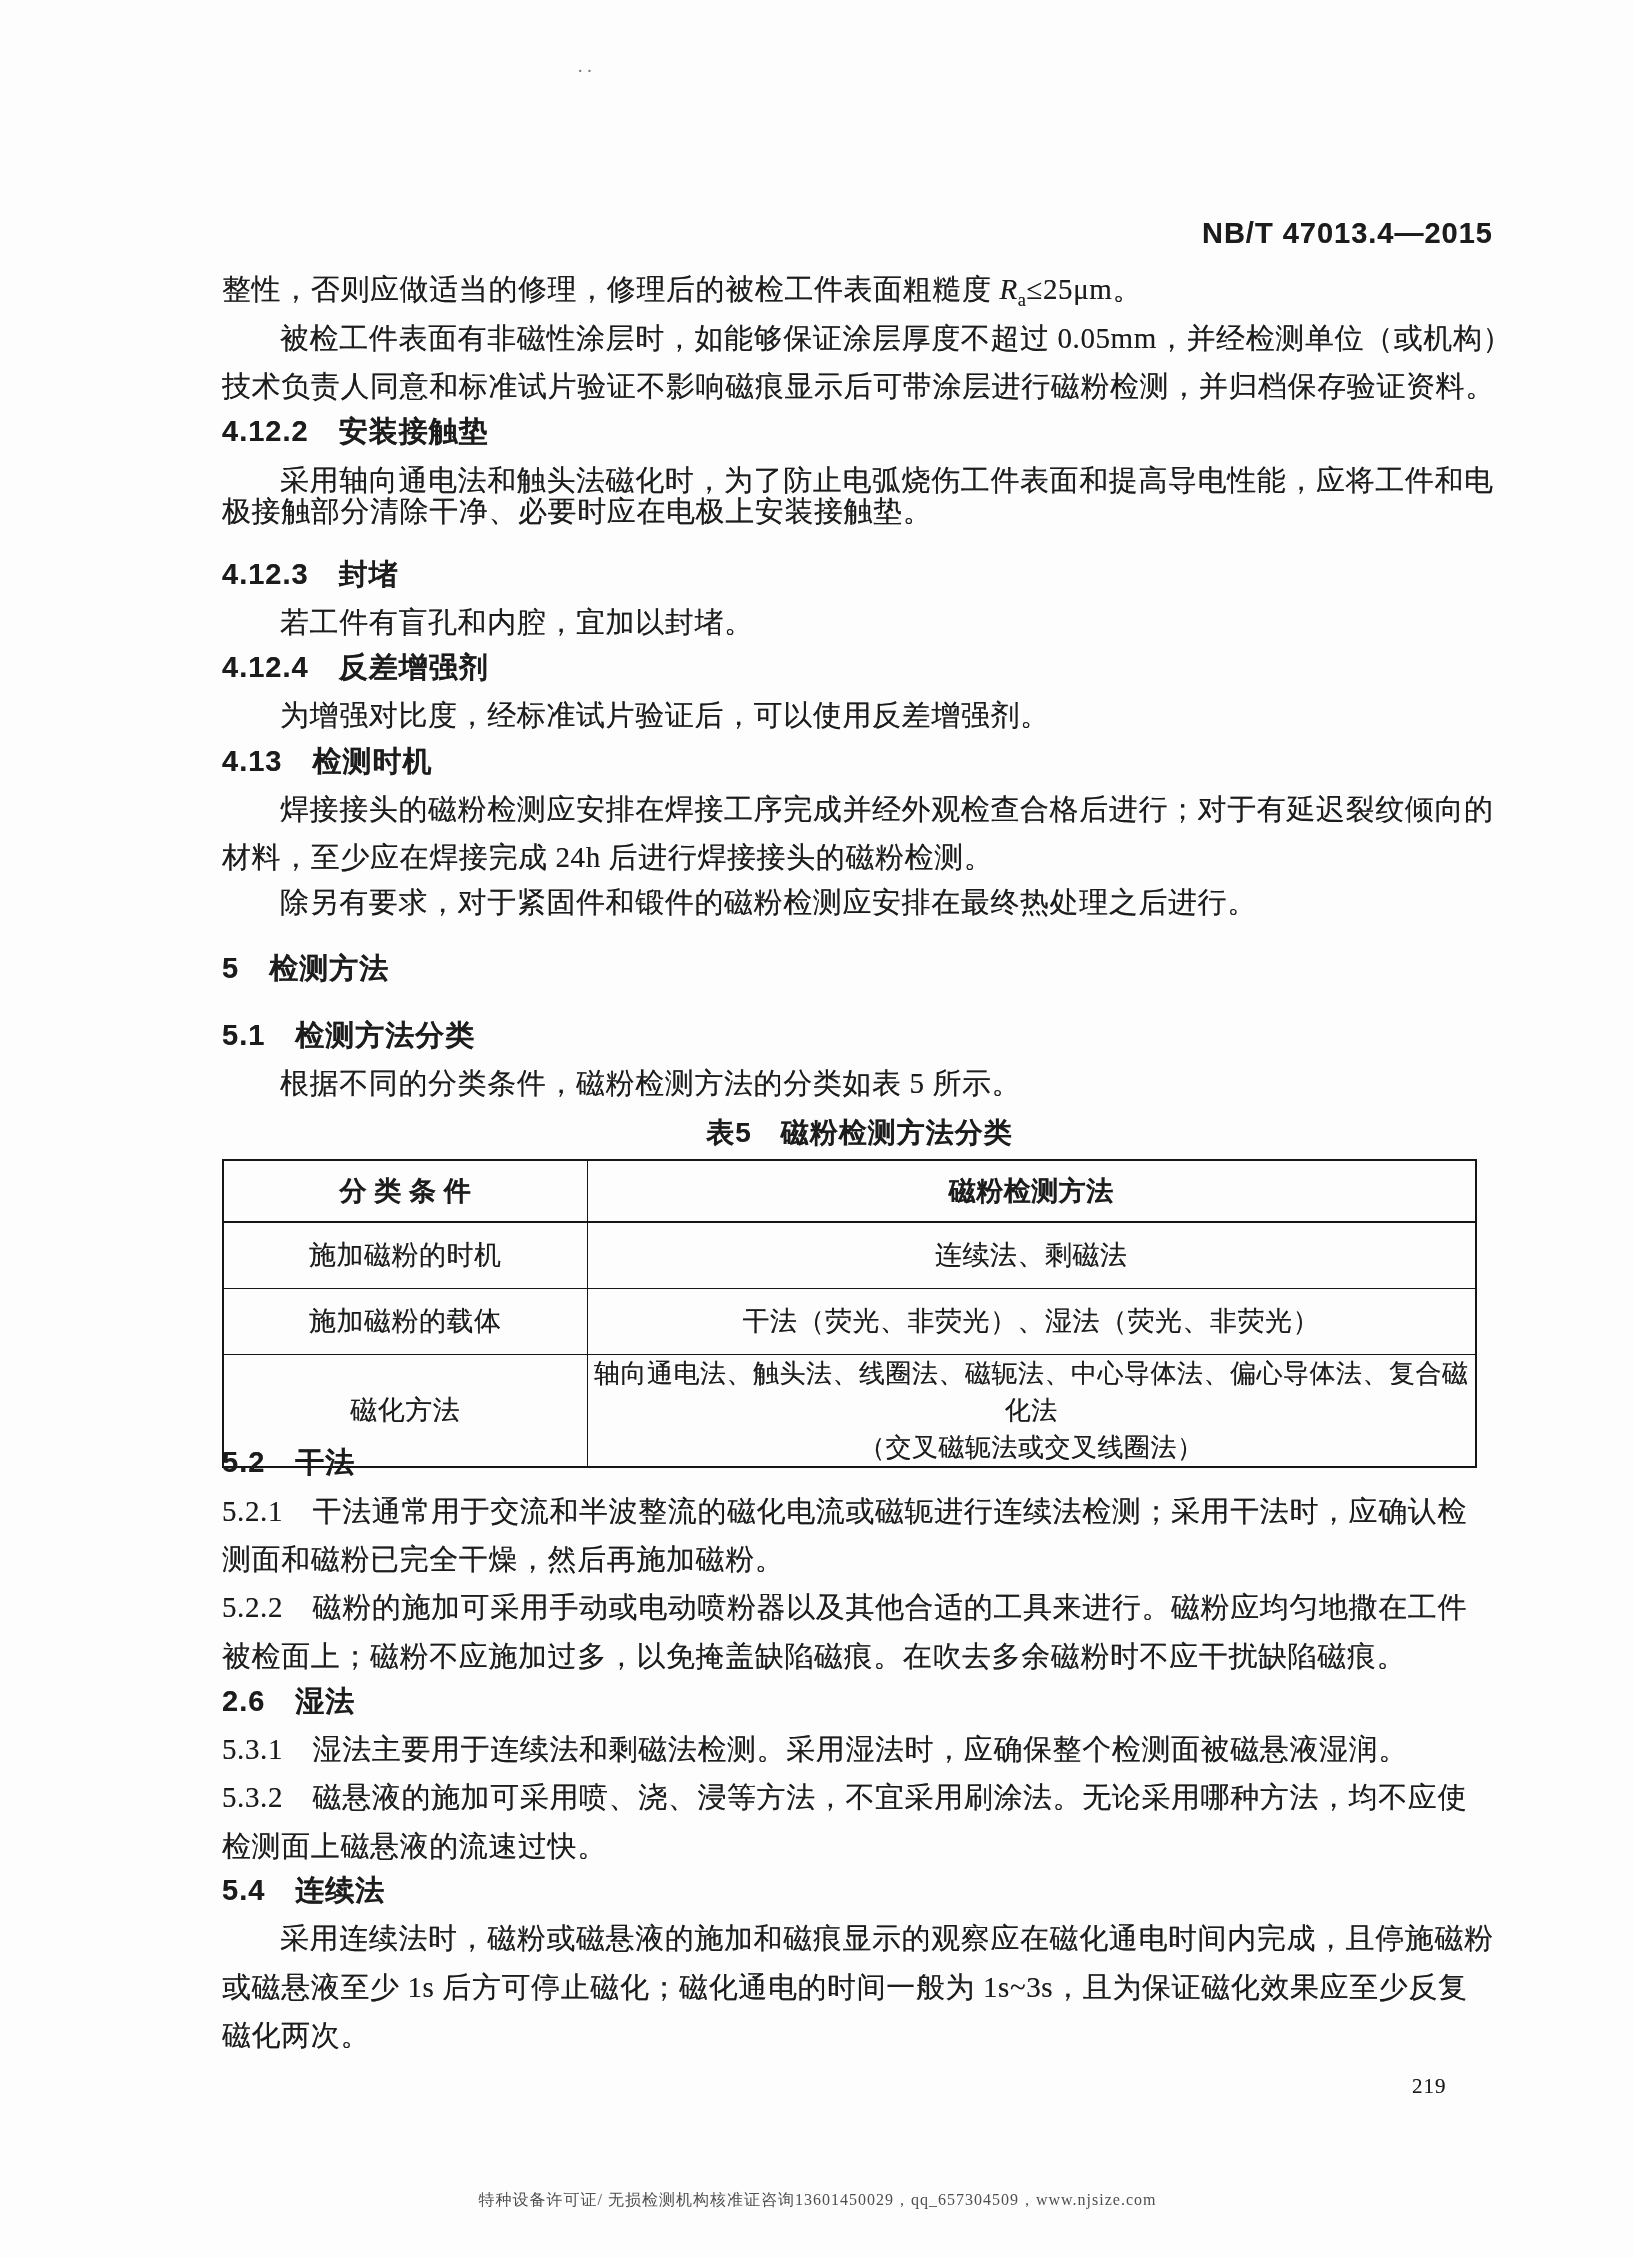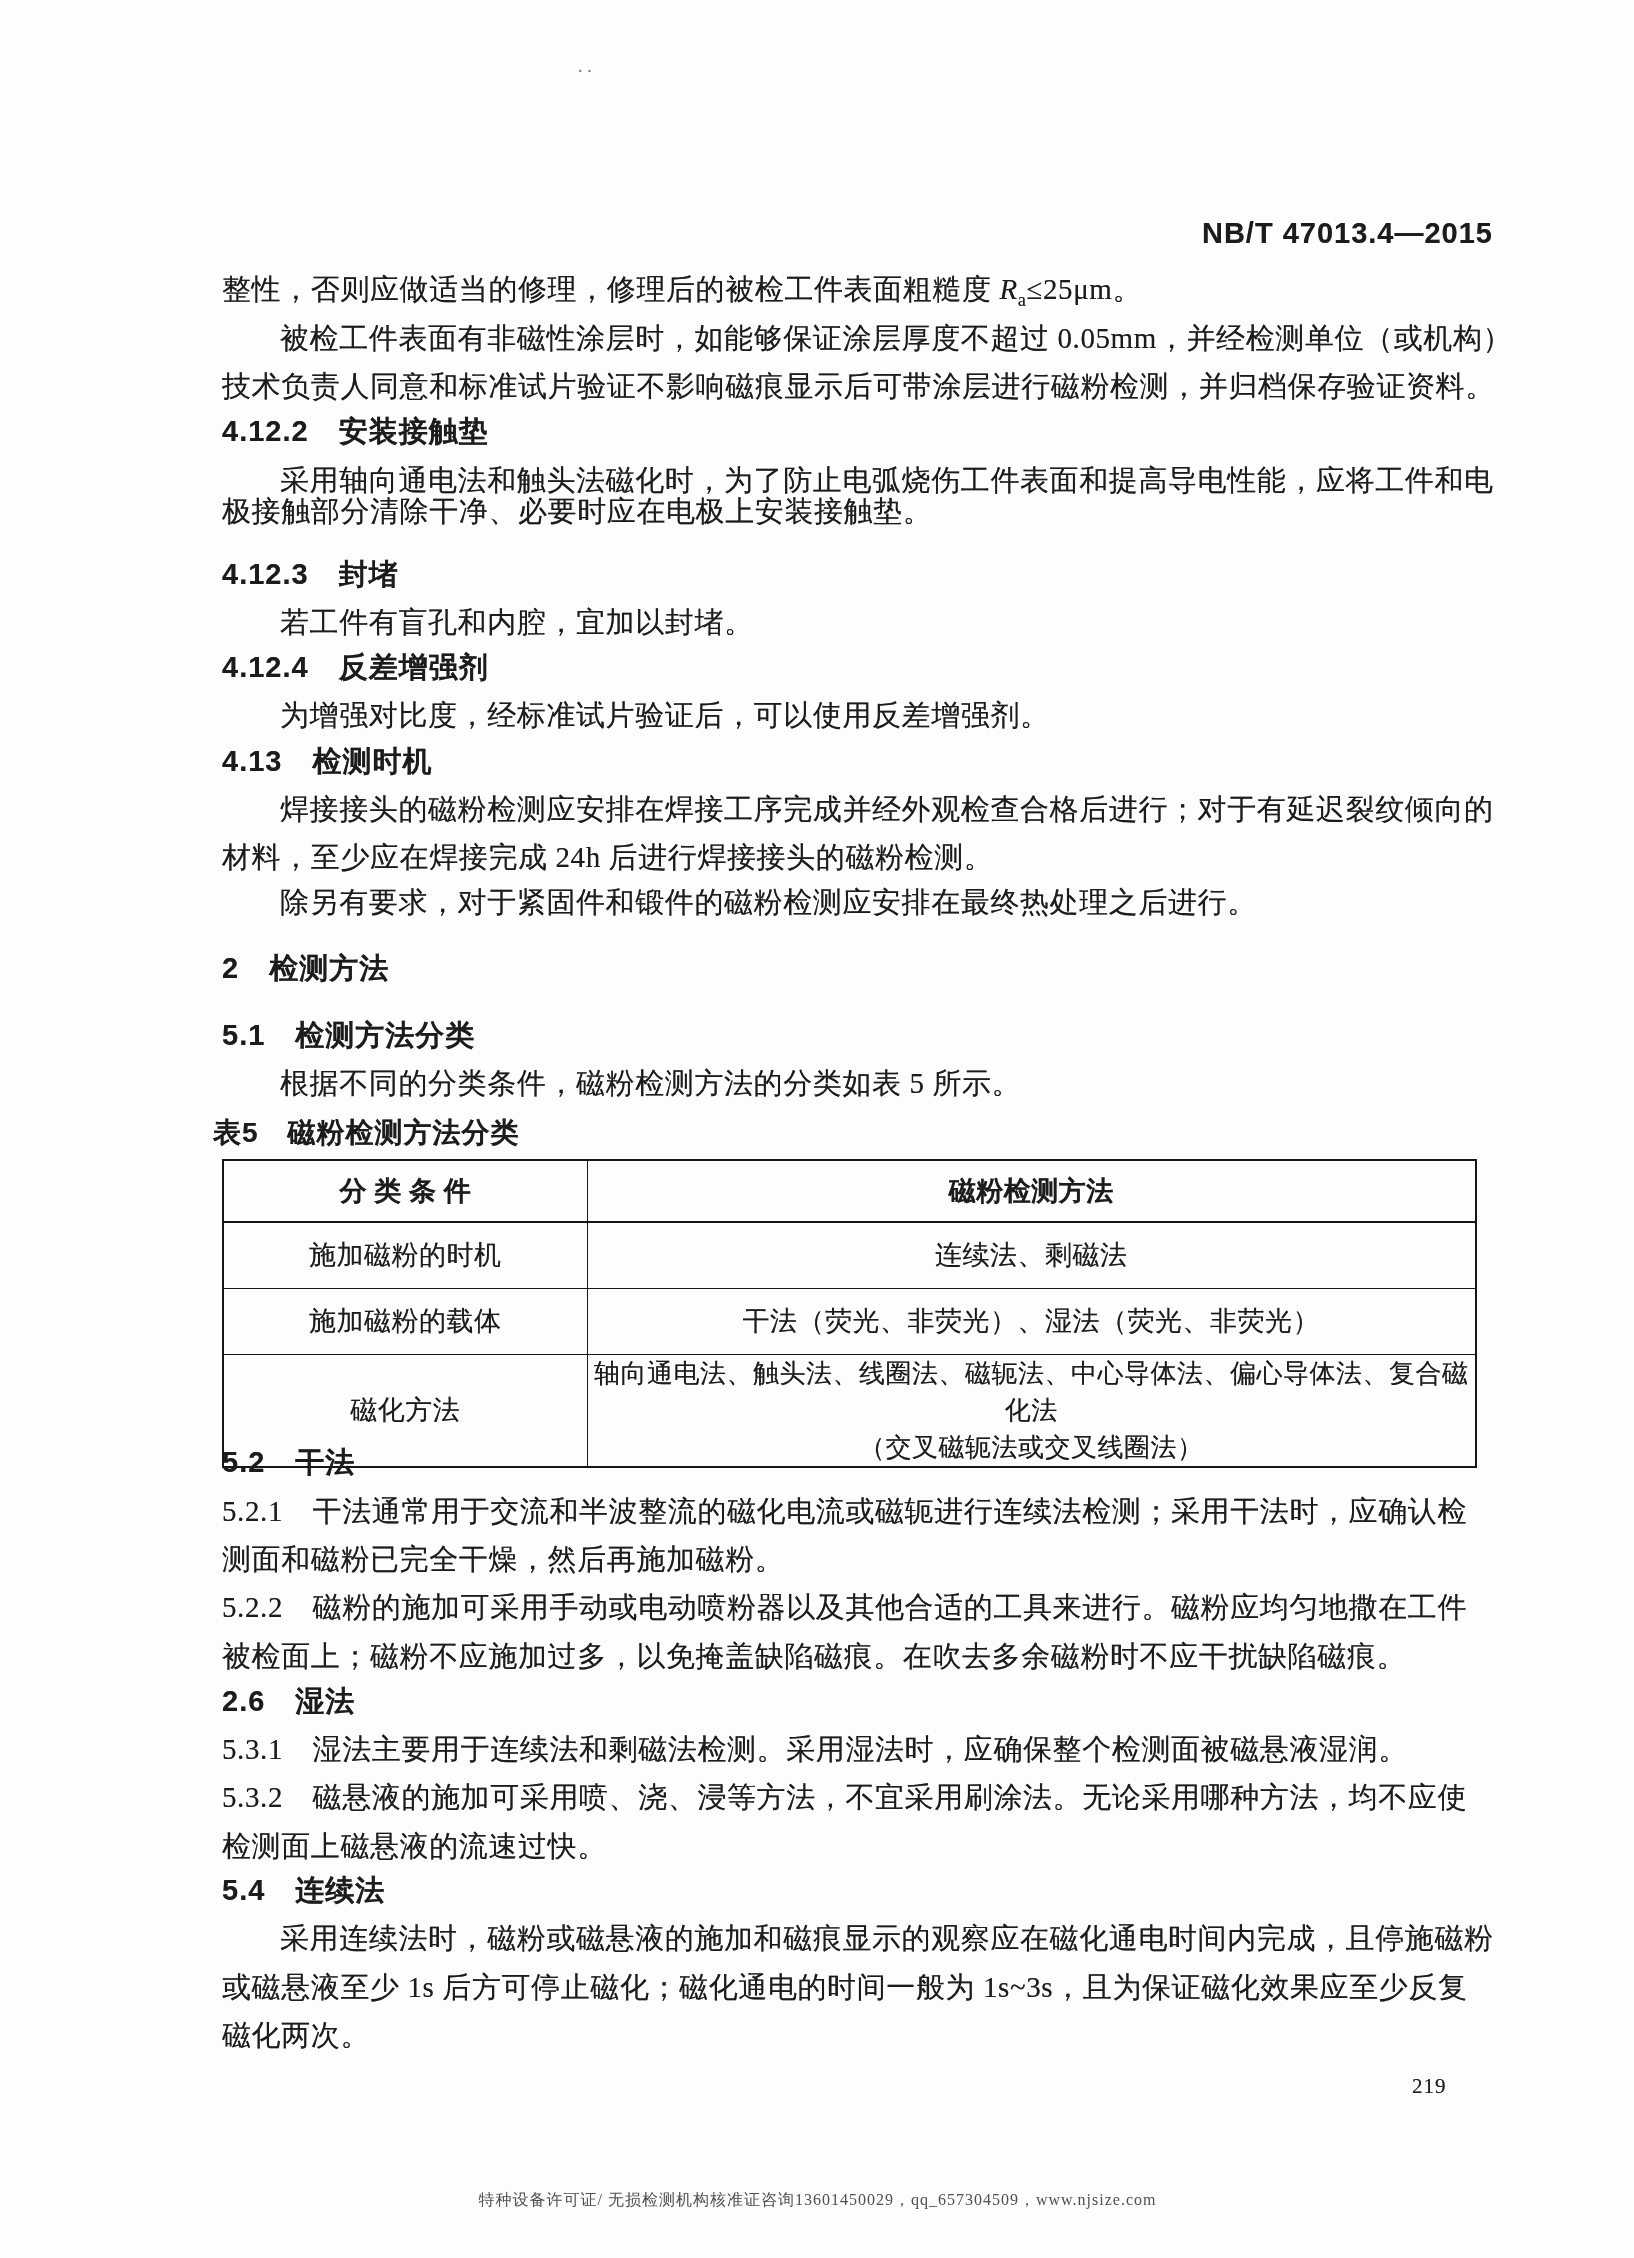--- a/index.html
+++ b/index.html
@@ -27,22 +27,22 @@
     white-space:nowrap;
   }
   .indent{padding-left:58px;}
   .heading{
     font-family:"Liberation Sans",sans-serif;
     font-weight:bold;letter-spacing:1px;
   }
   .rsym{font-style:italic;font-family:"Liberation Serif",serif;}
   .rsub{font-size:18.3px;}
   .tbl-title{
-    position:absolute;top:1114px;left:213px;width:1255px;
-    text-align:left;font-size:28px;font-weight:bold;
+    position:absolute;top:1114px;left:232px;width:1255px;
+    text-align:center;font-size:28px;font-weight:bold;
     font-family:"Liberation Sans",sans-serif;letter-spacing:1px;
   }
   table.tbl{
     position:absolute;top:1159px;left:222px;width:1255px;
     border-collapse:collapse;table-layout:fixed;
     border:2.9px solid #161616;
   }
   .tbl th,.tbl td{
     border:1.9px solid #161616;
     text-align:center;vertical-align:middle;
@@ -84,21 +84,21 @@
   <div class="line indent" style="top:603px">若工件有盲孔和内腔，宜加以封堵。</div>
 
   <div class="line heading" style="top:648px">4.12.4　反差增强剂</div>
   <div class="line indent" style="top:696px">为增强对比度，经标准试片验证后，可以使用反差增强剂。</div>
 
   <div class="line heading" style="top:742px">4.13　检测时机</div>
   <div class="line indent" style="top:790px">焊接接头的磁粉检测应安排在焊接工序完成并经外观检查合格后进行；对于有延迟裂纹倾向的</div>
   <div class="line" style="top:838px">材料，至少应在焊接完成 24h 后进行焊接接头的磁粉检测。</div>
   <div class="line indent" style="top:883px">除另有要求，对于紧固件和锻件的磁粉检测应安排在最终热处理之后进行。</div>
 
-  <div class="line heading" style="top:949px">2　检测方法</div>
+  <div class="line heading" style="top:949px">5　检测方法</div>
 
   <div class="line heading" style="top:1016px">5.1　检测方法分类</div>
   <div class="line indent" style="top:1064px">根据不同的分类条件，磁粉检测方法的分类如表 5 所示。</div>
 
   <div class="tbl-title">表5　磁粉检测方法分类</div>
 
   <table class="tbl">
     <tbody>
         <tr>
       <th class="c1">分 类 条 件</th>

